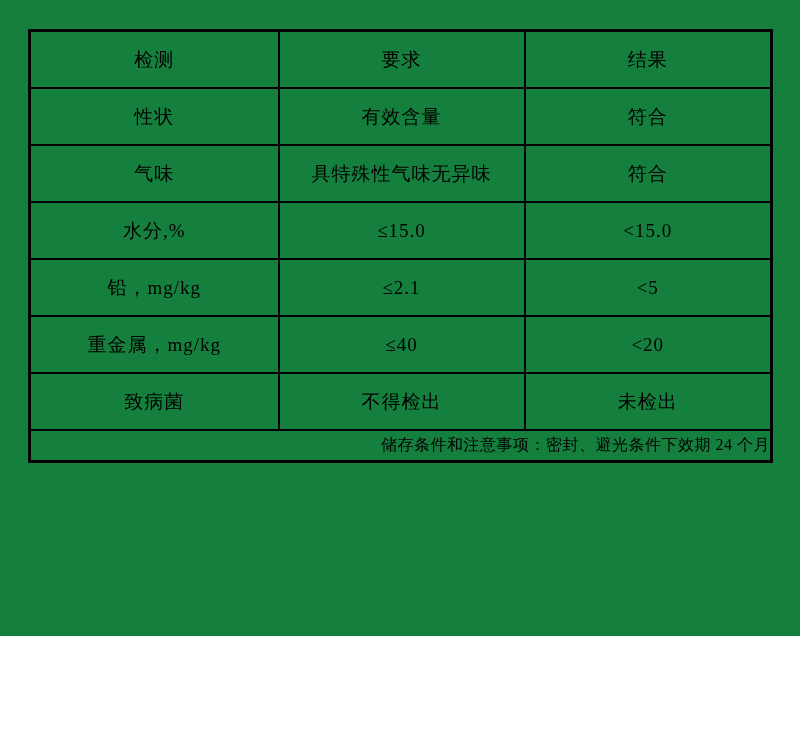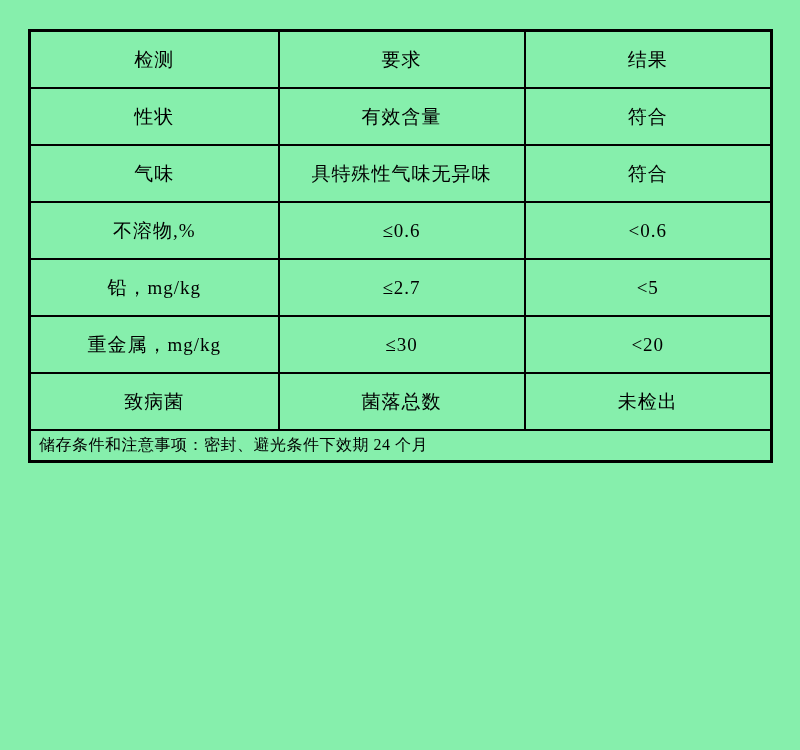--- a/index.html
+++ b/index.html
@@ -7,22 +7,22 @@
     padding: 0;
     width: 800px;
     height: 750px;
     background: #ffffff;
     font-family: "Liberation Serif", "DejaVu Serif", serif;
     color: #000000;
   }
   .page {
     position: relative;
     width: 800px;
-    height: 750px;
-    background: #86efac;
+    height: 636px;
+    background: #15803d;
     overflow: hidden;
   }
   table.qc-table {
     position: absolute;
     left: 28px;
     top: 29px;
     width: 742px;
     border-collapse: collapse;
     table-layout: fixed;
     border: 3px solid #000000;
@@ -35,21 +35,21 @@
     text-align: center;
     vertical-align: middle;
     font-size: 19px;
     font-weight: normal;
     letter-spacing: 1px;
     white-space: nowrap;
     overflow: hidden;
   }
   .qc-table tfoot td {
     height: 29px;
-    text-align: left;
+    text-align: right;
     padding-left: 8px;
     font-size: 16px;
     letter-spacing: 0.5px;
     margin-top: 48px;
   }
 </style>
 </head>
 <body>
 
 <div class="page">
@@ -71,37 +71,37 @@
         <td>性状</td>
         <td>有效含量</td>
         <td>符合</td>
       </tr>
       <tr>
         <td>气味</td>
         <td>具特殊性气味无异味</td>
         <td>符合</td>
       </tr>
       <tr>
-        <td>不溶物,%</td>
-        <td>≤0.6</td>
-        <td>&lt;0.6</td>
+        <td>水分,%</td>
+        <td>≤15.0</td>
+        <td>&lt;15.0</td>
       </tr>
       <tr>
         <td>铅，mg/kg</td>
-        <td>≤2.7</td>
+        <td>≤2.1</td>
         <td>&lt;5</td>
       </tr>
       <tr>
         <td>重金属，mg/kg</td>
-        <td>≤30</td>
+        <td>≤40</td>
         <td>&lt;20</td>
       </tr>
       <tr>
         <td>致病菌</td>
-        <td>菌落总数</td>
+        <td>不得检出</td>
         <td>未检出</td>
       </tr>
     </tbody>
     <tfoot>
       <tr>
         <td colspan="3">储存条件和注意事项：密封、避光条件下效期 24 个月</td>
       </tr>
     </tfoot>
   </table>
 </div>

